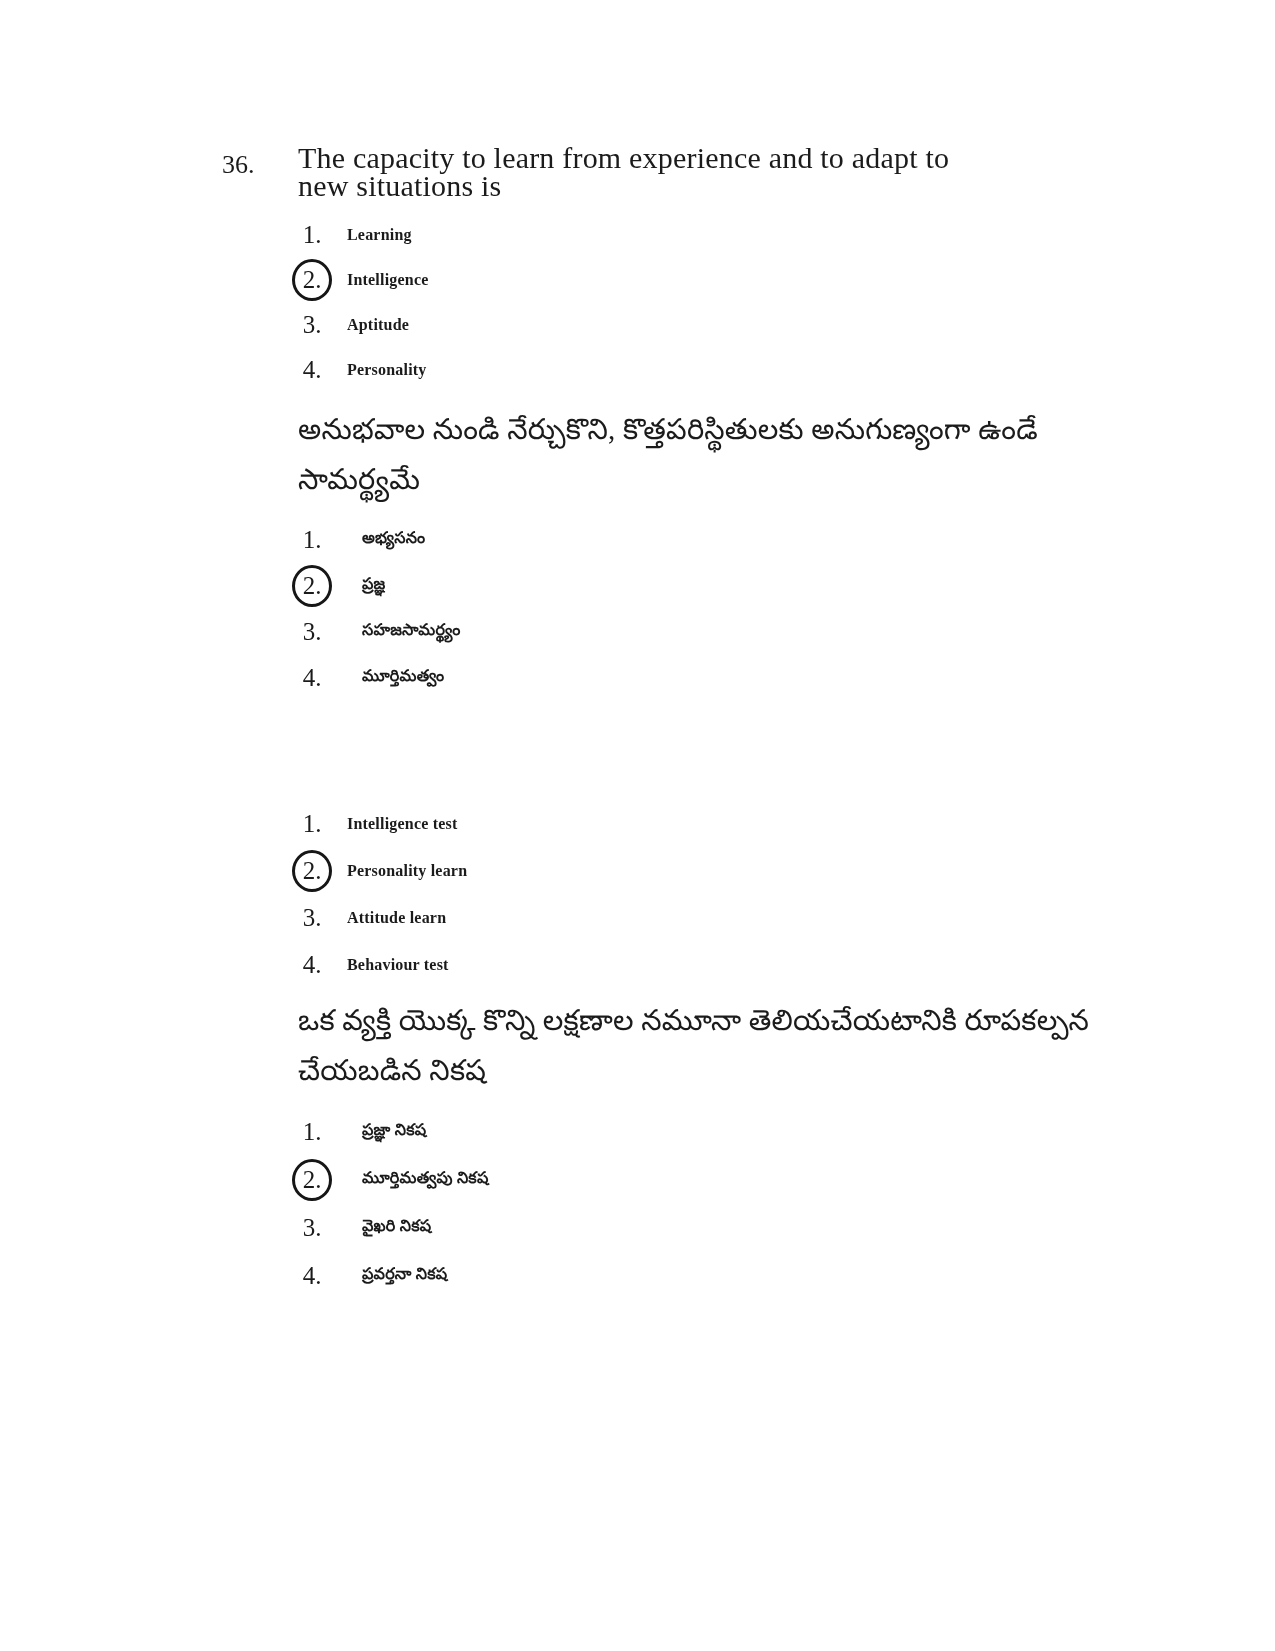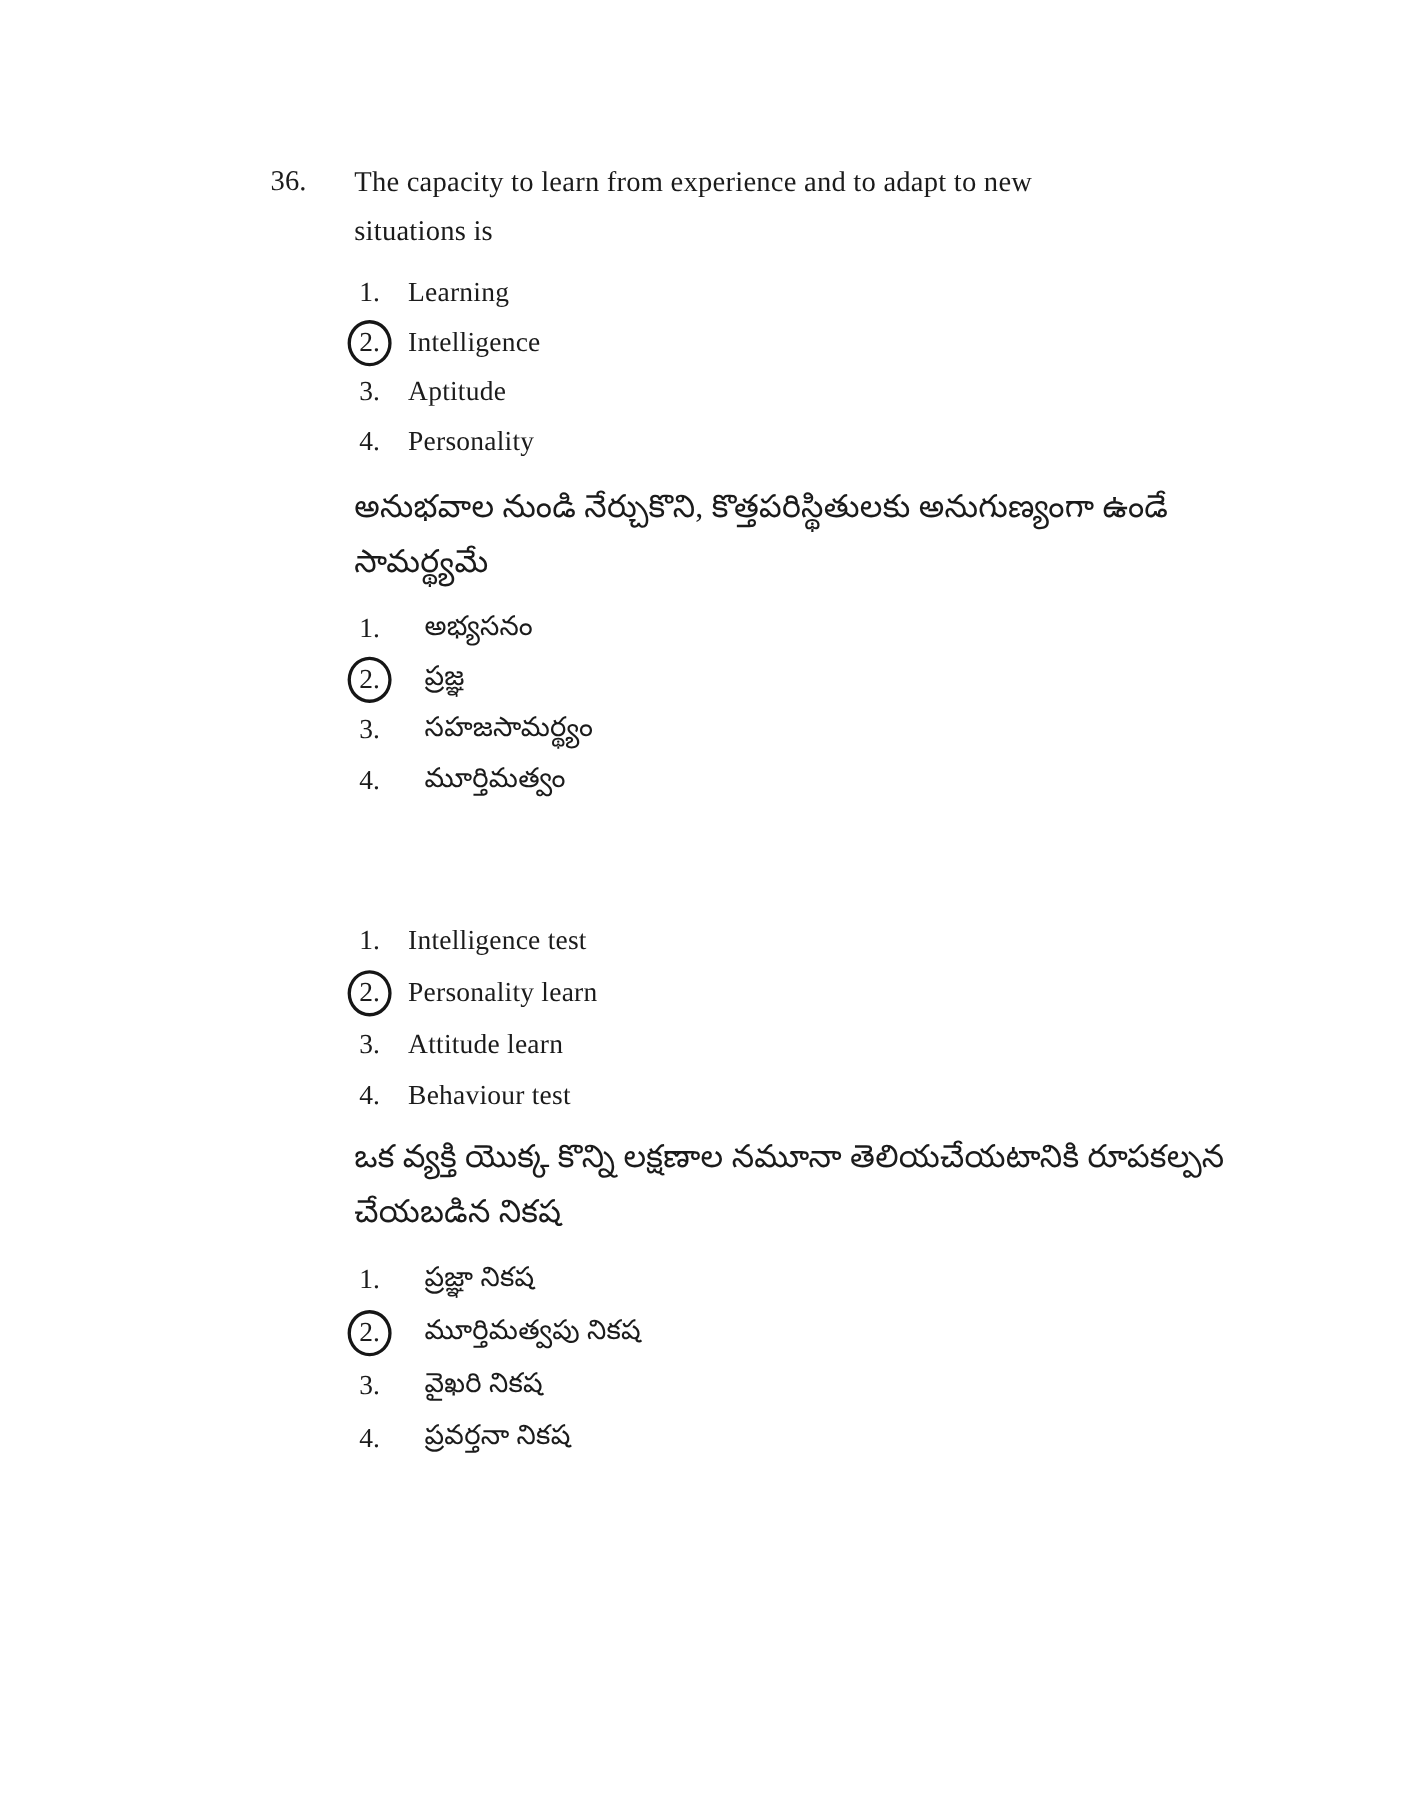--- a/index.html
+++ b/index.html
@@ -13,30 +13,30 @@
     overflow: hidden;
     font-family: "Liberation Serif", "DejaVu Serif", serif;
     color: #1b1b1b;
   }
   .page {
     box-sizing: border-box;
     width: 1275px;
     height: 1651px;
     padding: 144px 60px 0 222px;
   }
-  .q { margin-bottom: 99px; margin-left: 24px; }
+  .q { margin-bottom: 99px; }
   .qhead { display: flex; align-items: flex-start; }
   .qnum {
     flex: 0 0 76px;
     font-size: 26px;
     line-height: 42px;
   }
   .stem {
-    font-size: 26px;
-    line-height: 44px;
+    font-size: 30px;
+    line-height: 28px;
     letter-spacing: 0.2px;
   }
   .stem.en { max-width: 665px; }
   .stem.te {
     max-width: 850px;
     margin: 12px 0 0 76px;
     line-height: 50px;
     font-size: 29px;
   }
   .opts { margin: 12px 0 0 70px; }
@@ -57,23 +57,24 @@
     justify-content: center;
     font-size: 25px;
     border: 3px solid transparent;
     border-radius: 50%;
   }
   .opt.selected .optnum {
     border-color: #161616;
   }
   .optlabel {
     margin-left: 15px;
-    font-size: 25px;
+    font-size: 16px;
     letter-spacing: 0.2px;
     white-space: nowrap;
+    font-weight: bold;
   }
   .opts.te .optlabel { margin-left: 30px; }
 </style>
 </head>
 <body>
 
 <div class="page" id="questions">
   <section class="q">
     <div class="qhead">
       <div class="qnum">36.</div>

